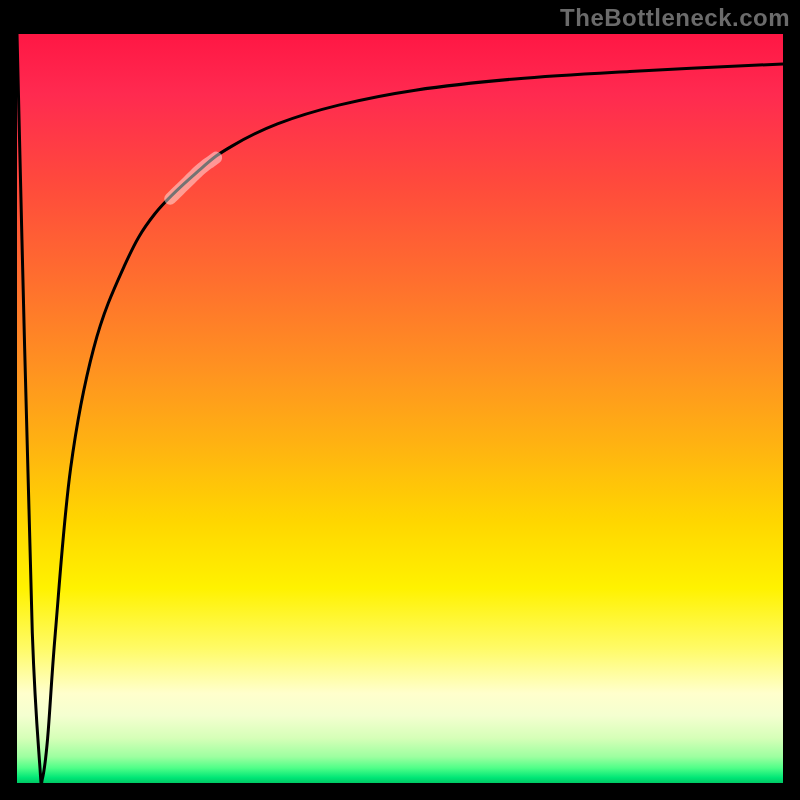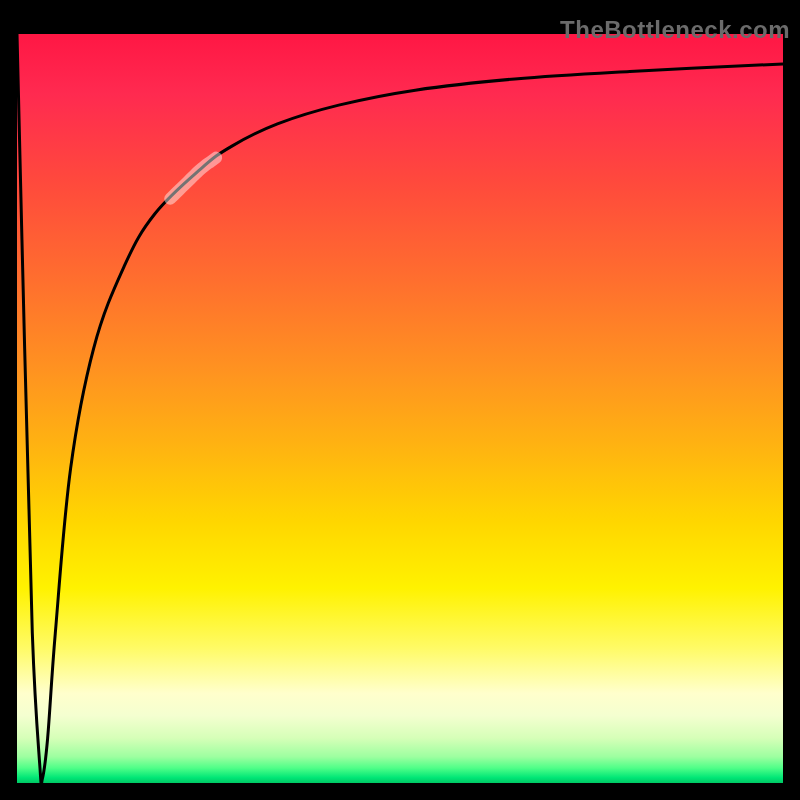--- a/index.html
+++ b/index.html
@@ -5,21 +5,21 @@
   html, body {
     margin: 0;
     padding: 0;
     width: 800px;
     height: 800px;
     background: #000;
     overflow: hidden;
   }
   .watermark {
     position: absolute;
-    top: 16px;
+    top: 4px;
     right: 10px;
     font-family: Arial, Helvetica, sans-serif;
     font-size: 24px;
     font-weight: 600;
     color: #6b6b6b;
     letter-spacing: 0.5px;
     z-index: 3;
     user-select: none;
   }
   .frame {

